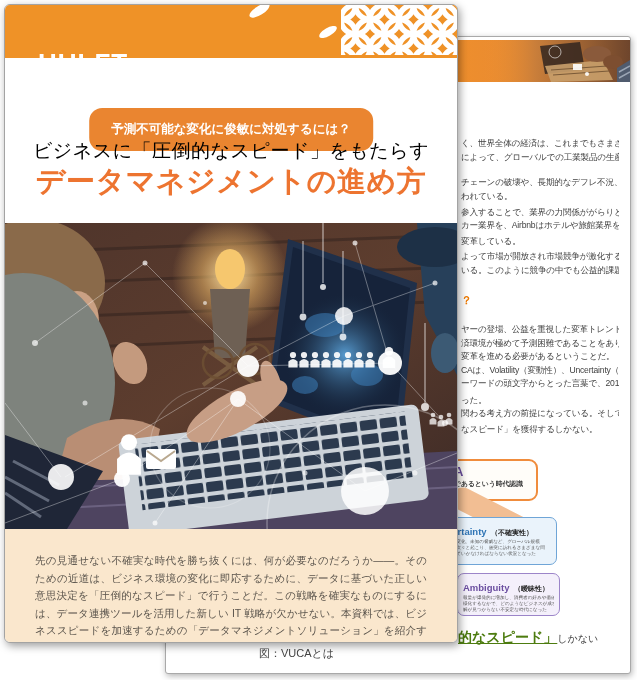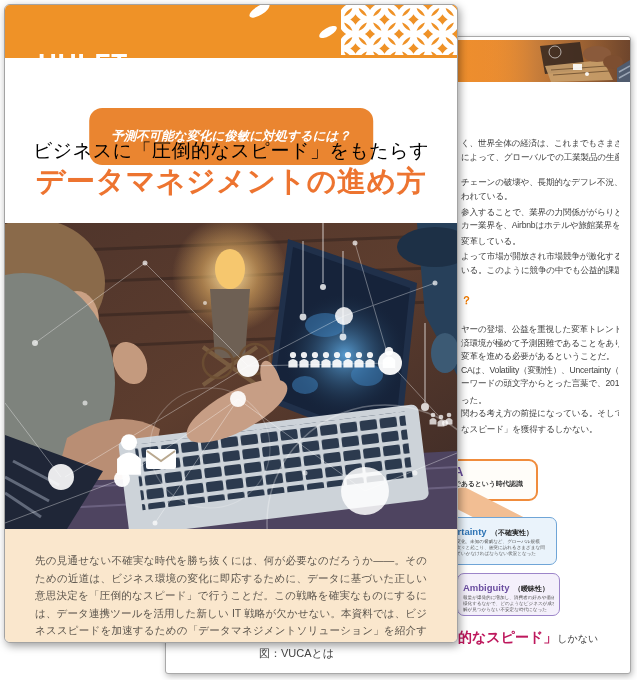--- a/index.html
+++ b/index.html
@@ -28,38 +28,38 @@
     border-radius:12px;transform:rotate(27deg);}
   .mini-box{position:absolute;box-sizing:border-box;border-radius:7px;padding:3px 5px;}
   .unc-box{left:275px;top:480px;width:116px;height:48px;background:#EAF3FB;border:1.5px solid #6FA5D7;}
   .amb-box{left:291px;top:536px;width:103px;height:43px;background:#F4F0FB;border:1.5px solid #9C85C9;}
   .mini-box .bt{font-weight:bold;font-size:9.5px;line-height:11px;white-space:nowrap;}
   .unc-box .bt{color:#2E74B5;}
   .amb-box .bt{color:#6B4EA0;}
   .mini-box .bsub{font-size:7px;color:#222;font-weight:bold;}
   .mini-box .bl{font-size:4.6px;line-height:6.2px;color:#555;white-space:nowrap;overflow:hidden;}
   .p2-bottom-heading{position:absolute;left:292px;top:591px;white-space:nowrap;}
-  .p2-bottom-heading .hl{color:#be185d;font-weight:bold;font-size:14px;}
+  .p2-bottom-heading .hl{color:#4d7c0f;font-weight:bold;font-size:14px;text-decoration:underline;}
   .p2-bottom-heading .hd{color:#3a3a3a;font-weight:normal;font-size:10px;margin-top:16px;}
   .p2-caption{position:absolute;left:93px;top:609px;font-size:11px;color:#444;}
   
   .page1{
     left:4px;top:4px;width:452px;height:637px;
     border:1px solid #a3a3a3;border-radius:6px;box-shadow:2px 3px 9px rgba(0,0,0,.38);
     overflow:hidden;z-index:2;
   }
   .p1-headerbar{position:absolute;left:0;top:0;width:100%;height:53px;background:#EF9227;}
   .brand{position:absolute;left:33px;top:11px;font-size:26px;font-weight:bold;color:#fff;letter-spacing:1px;margin-top:32px;}
   .petal{position:absolute;background:#fff;border-radius:50%;}
   .petal1{left:243px;top:1px;width:23px;height:9px;transform:rotate(-32deg);}
   .petal2{left:313px;top:23px;width:20px;height:8px;transform:rotate(-30deg);}
   .shippou{position:absolute;right:0;top:0;width:116px;height:50px;}
   .badge{position:absolute;left:50%;top:103px;transform:translateX(-50%);
     background:#EA8530;color:#fff;font-size:12.5px;font-weight:bold;
-    padding:20px 22px;border-radius:13px;white-space:nowrap;font-style:italic;}
+    padding:13px 22px;border-radius:13px;white-space:nowrap;}
   .title1{position:absolute;left:0;top:133px;width:100%;text-align:center;
     color:#000000;font-size:19px;font-weight:400;letter-spacing:.5px;}
   .title2{position:absolute;left:0;top:157px;width:100%;text-align:center;
     color:#ED7430;font-size:29px;font-weight:800;letter-spacing:.5px;}
   .cover-photo{position:absolute;left:0;top:218px;width:452px;height:306px;}
   .intro-box{position:absolute;left:0;top:524px;width:100%;height:113px;background:#FAE7CD;box-sizing:border-box;
     padding:23px 30px 0 30px;}
   .intro-text{font-size:10.5px;line-height:17.5px;color:#5a544c;text-align:justify;}
 </style>
 </head>

